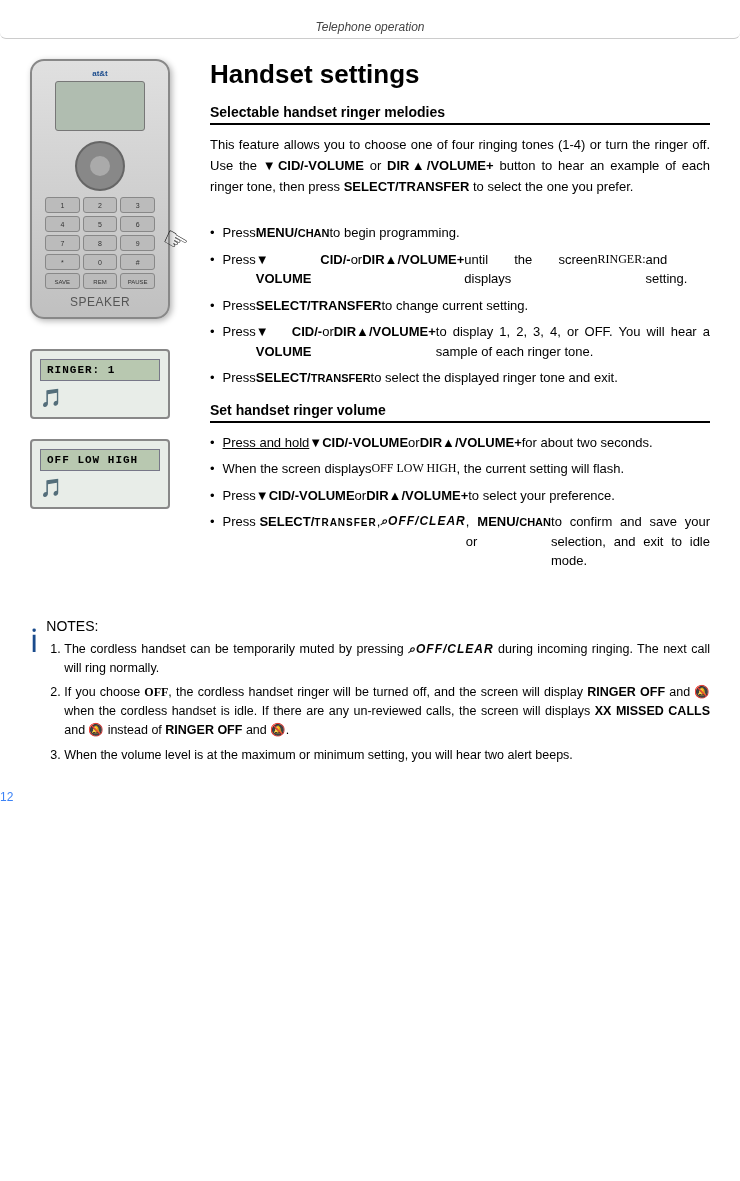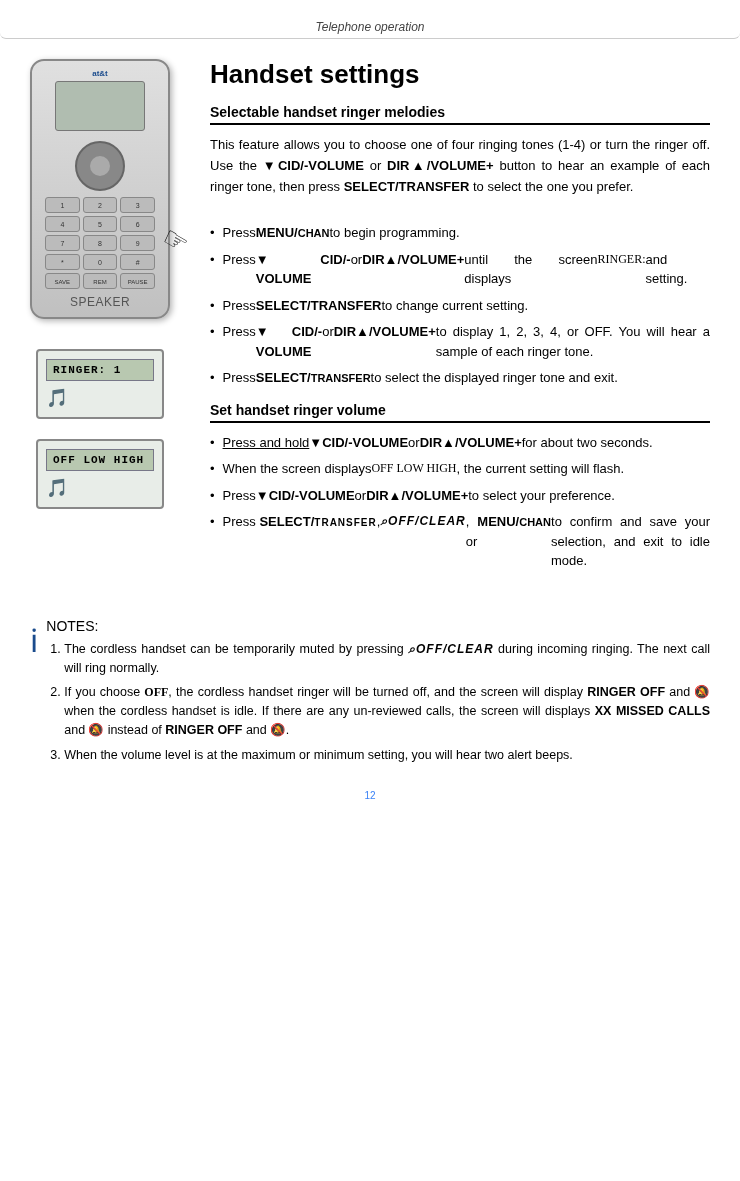--- a/index.html
+++ b/index.html
@@ -122,21 +122,21 @@
     .phone-hand {
       position: absolute;
       right: -20px;
       bottom: 60px;
       font-size: 28px;
       transform: rotate(30deg);
     }
 
     
     .display-box {
-      width: 128px;
+      width: 140px;
       border: 2px solid #888;
       border-radius: 4px;
       background: #e8ede8;
       padding: 8px;
       margin-bottom: 20px;
       font-family: 'Courier New', monospace;
     }
     .display-box .display-screen {
       background: #b8c8b0;
       border: 1px solid #778;
@@ -226,22 +226,22 @@
       list-style: decimal;
       padding-left: 18px;
     }
     .notes-list li {
       font-size: 12.5px;
       line-height: 1.5;
       margin-bottom: 6px;
       text-align: justify;
     }
     .page-footer {
-      text-align: center;
-      font-size: 10px;
+      text-align: left;
+      font-size: 12px;
       padding: 10px 0 8px 0;
       color: #3b82f6;
     }
   </style>
 </head>
 <body>
 
 <div class="page-header">
   <span>Telephone operation</span>
 </div>

